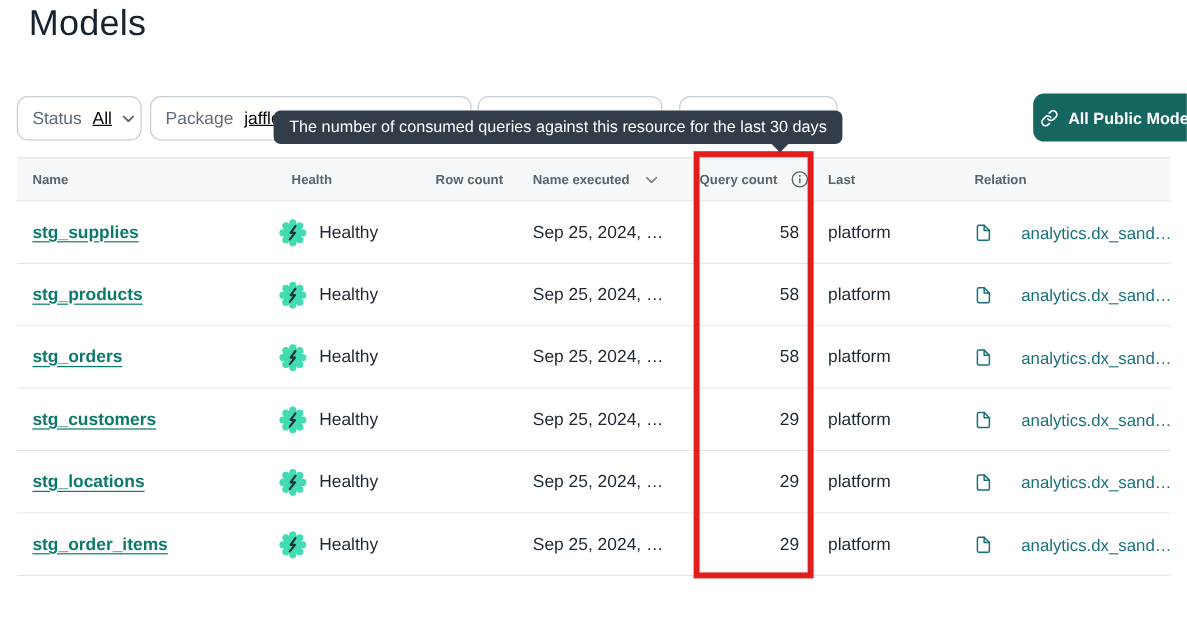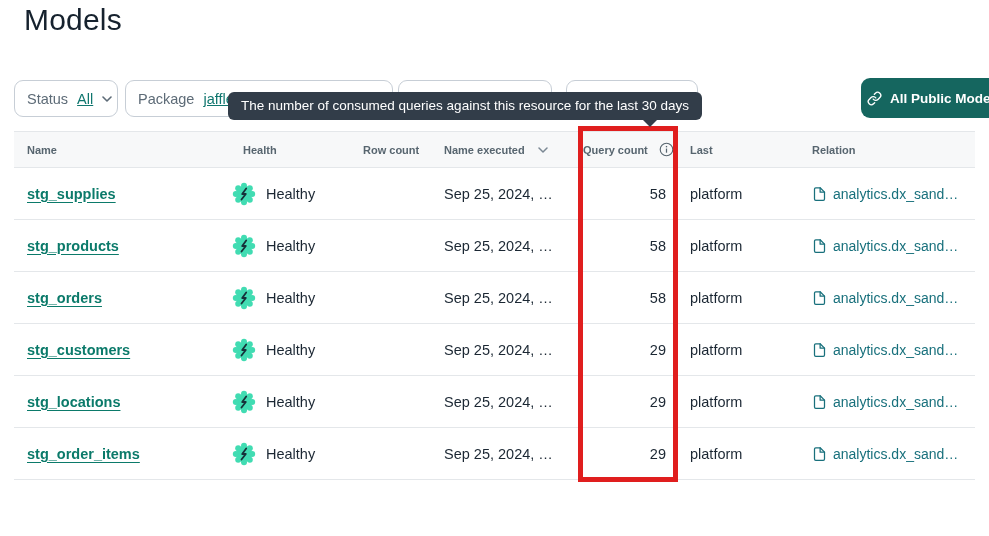--- a/index.html
+++ b/index.html
@@ -9,21 +9,21 @@
 
   
   .page-title { position: absolute; left: 14px; top: 3px; font-size: 30px;
     font-weight: 500; color: #16222e; letter-spacing: 0.2px; margin-left: 10px; }
 
   
   .filter-box { position: absolute; top: 80px; height: 37px; border: 1px solid #c7ced6;
     border-radius: 9px; background: #fff; display: flex; align-items: center;
     padding: 0 12px; gap: 9px; font-size: 14.5px; cursor: pointer; }
   .filter-label { color: #5d6b77; }
-  .filter-value { color: #0f766e; text-decoration: underline; }
+  .filter-value { color: #000000; text-decoration: underline; }
   .chev { display: inline-flex; align-items: center; color: #5d6b77; }
   .filter-status  { left: 14px;  width: 104px; }
   .filter-package { left: 125px; width: 268px; }
   .filter-three   { left: 398px; width: 154px; }
   .filter-four    { left: 566px; width: 132px; justify-content: flex-end; }
 
   
   .btn-public { position: absolute; left: 829px; top: 78px; width: 147px; height: 40px;
     background: #15665f; color: #fff; border: none; border-radius: 9px;
     font-family: "Liberation Sans", sans-serif; font-size: 13.5px; font-weight: 700;
@@ -47,21 +47,21 @@
   .tbody-row { height: 52px; border-bottom: 1px solid #e4e7ea; font-size: 14.5px;
     background: #fff; }
   .cell { padding-left: 14px; display: flex; align-items: center; gap: 6px; }
   .cell.name-cell { padding-left: 13px; }
   .cell.right { justify-content: flex-end; padding-right: 10px; padding-left: 0; }
   .cell.health-cell { padding-left: 2px; gap: 10px; }
 
   .name-link { color: #0b7a6a; font-weight: 700; text-decoration: underline;
     text-underline-offset: 3px; cursor: pointer; font-size: 14.5px; }
   .relation-link { color: #18707c; cursor: pointer; font-size: 14px;
-    display: flex; align-items: flex-end; gap: 6px; }
+    display: flex; align-items: flex-end; gap: 24px; }
   .owner-text { color: #1b2733; }
   .qcount { color: #1b2733; }
   .date-text { color: #1b2733; }
 
   .health-badge { width: 24px; height: 24px; flex: 0 0 24px; }
   .info-icon { margin-left: 5px; display: inline-flex; cursor: pointer; }
   .sort-chev { margin-left: 7px; display: inline-flex; cursor: pointer; color: #7b8894; }
 
   
   .red-rect { position: absolute; left: 578px; top: 126px; width: 100px; height: 356px;

